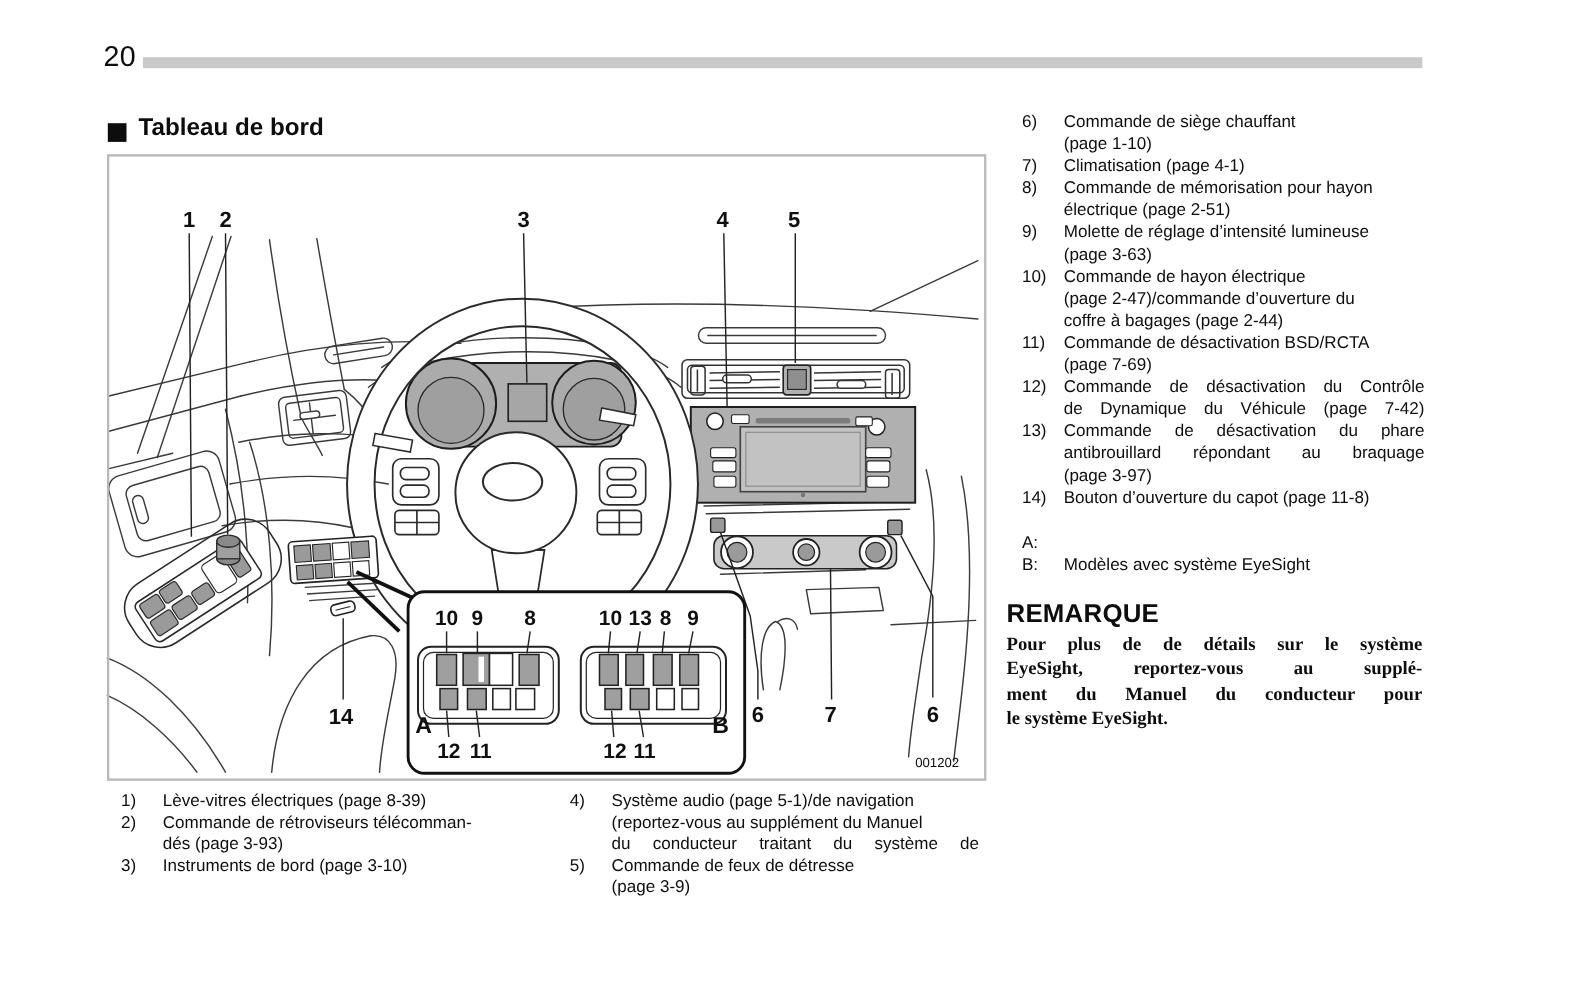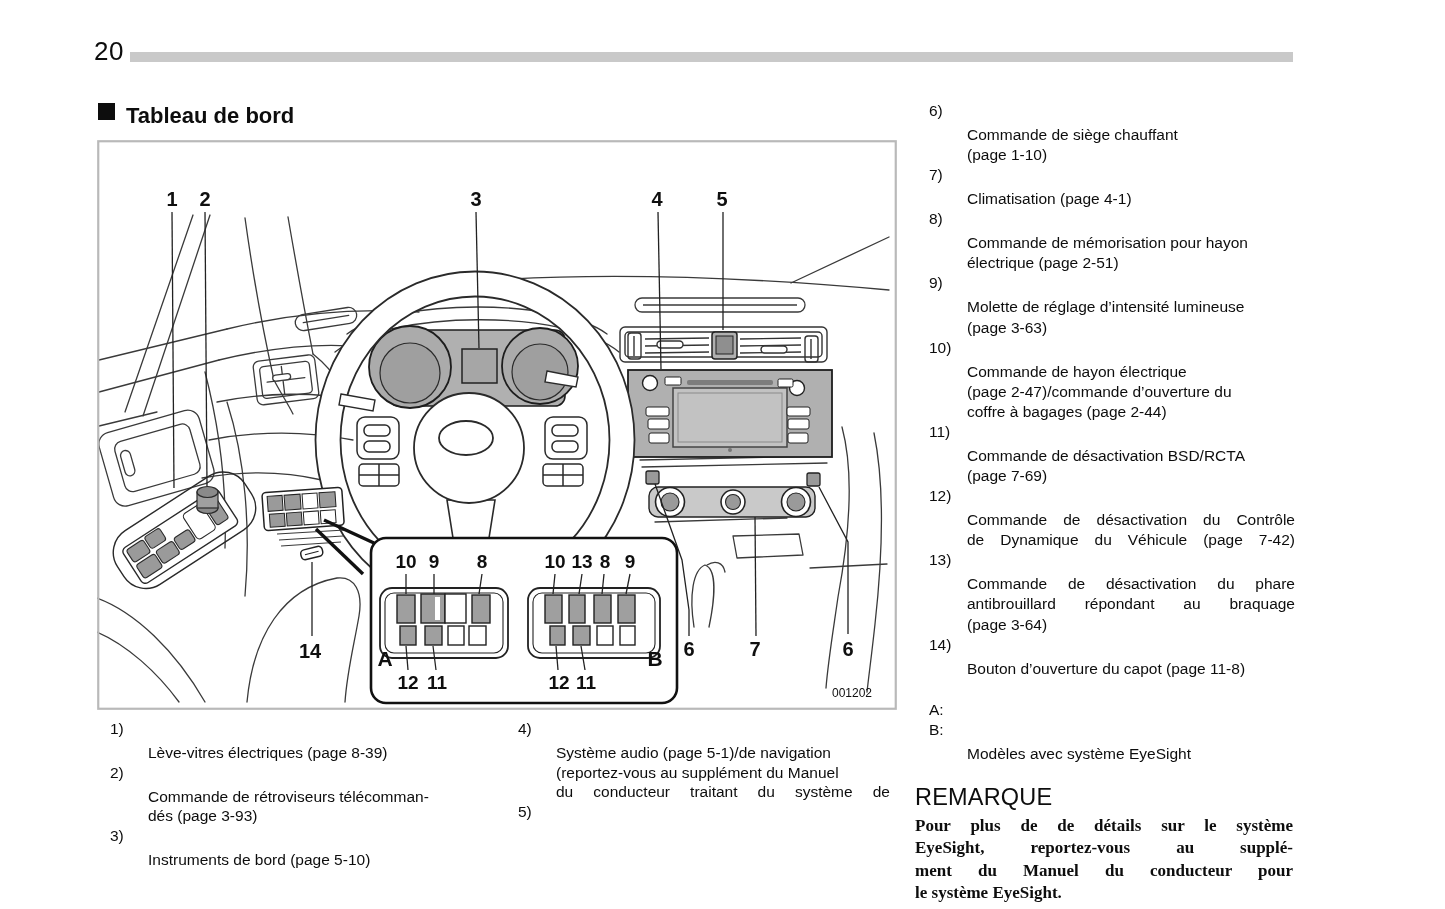--- a/index.html
+++ b/index.html
@@ -1,36 +1,36 @@
 <!DOCTYPE html>
 <html><head>
 <meta charset="utf-8">
 <style>
   html,body{margin:0;padding:0;background:#ffffff;}
   body{width:1445px;height:909px;position:relative;font-family:"Liberation Sans",sans-serif;color:#0d0d0d;overflow:hidden;}
   .abs{position:absolute;}
   .page-num{left:94px;top:36px;font-size:26px;font-weight:400;letter-spacing:0.5px;}
   .page-bar{left:130px;top:52px;width:1163px;height:10px;background:#c9c9c9;}
-  .sec-head{left:98px;top:103px;display:flex;align-items:flex-start;gap:11px;font-size:22px;font-weight:700;}
+  .sec-head{left:98px;top:103px;display:flex;align-items:flex-end;gap:11px;font-size:22px;font-weight:700;}
   .sq{width:17px;height:17px;background:#0d0d0d;display:inline-block;}
   .figure-frame{left:97px;top:140px;width:800px;height:570px;}
   
   .cap{font-size:15.5px;line-height:19.6px;}
   .rlist{font-size:15.5px;line-height:20.1px;}
   .li{display:flex;align-items:flex-start;}
   .num{flex:none;width:40px;padding-left:2px;box-sizing:border-box;}
   .rlist .num{width:52px;padding-left:14px;}
-  .tx{flex:1;min-width:0;margin-top:24px;}
+  .tx{flex:1;min-width:0;}
   .ln{display:block;}
   .j{text-align:justify;text-align-last:justify;}
   .col1{left:108px;top:719px;width:405px;}
   .col2{left:516px;top:719px;width:374px;}
   .rcol{left:915px;top:101px;width:380px;}
   .ab-block{margin-top:21px;}
-  .note-title{margin-top:23px;font-size:23.5px;font-weight:400;letter-spacing:0.2px;}
+  .note-title{margin-top:23px;font-size:23.5px;font-weight:700;letter-spacing:0.2px;}
   .note-body{margin-top:8px;font-size:17px;font-weight:700;line-height:22.4px;width:378px;font-family:Liberation Serif, serif;}
   
   svg text{fill:#0f0f0f;}
   .fn{font:700 20px "Liberation Sans",sans-serif;}
   .fni{font:700 19px "Liberation Sans",sans-serif;}
   .fl{font:700 21px "Liberation Sans",sans-serif;}
   .fc{font:400 12px "Liberation Sans",sans-serif;}
 </style>
 </head>
 <body>
@@ -341,36 +341,40 @@
     <div class="li">
       <span class="num">2)</span>
       <span class="tx">
         <span class="ln">Commande de rétroviseurs télécomman-</span>
         <span class="ln">dés (page 3-93)</span>
       </span>
     </div>
     <div class="li">
       <span class="num">3)</span>
       <span class="tx">
-          <span class="ln">Instruments de bord (page 5-10)</span>
+          <span class="ln">Instruments de bord (page 3-10)</span>
         </span>
     </div>
   </div>
 
   <div class="abs cap col2">
     <div class="li">
       <span class="num">4)</span>
       <span class="tx">
         <span class="ln">Système audio (page 5-1)/de navigation</span>
         <span class="ln">(reportez-vous au supplément du Manuel</span>
         <span class="ln j">du conducteur traitant du système de</span>
       </span>
     </div>
     <div class="li">
       <span class="num">5)</span>
+      <span class="tx">
+        <span class="ln">Commande de feux de détresse</span>
+        <span class="ln">(page 3-9)</span>
+      </span>
     </div>
   </div>
 
   <div class="abs rcol rlist">
     <div class="li">
       <span class="num">6)</span>
       <span class="tx">
         <span class="ln">Commande de siège chauffant</span>
         <span class="ln">(page 1-10)</span>
       </span>
@@ -415,21 +419,21 @@
       <span class="tx">
         <span class="ln j">Commande de désactivation du Contrôle</span>
         <span class="ln j">de Dynamique du Véhicule (page 7-42)</span>
       </span>
     </div>
     <div class="li">
       <span class="num">13)</span>
       <span class="tx">
         <span class="ln j">Commande de désactivation du phare</span>
         <span class="ln j">antibrouillard répondant au braquage</span>
-        <span class="ln">(page 3-64)</span>
+        <span class="ln">(page 3-97)</span>
       </span>
     </div>
     <div class="li">
       <span class="num">14)</span>
       <span class="tx">
           <span class="ln">Bouton d’ouverture du capot (page 11-8)</span>
         </span>
     </div>
 
     <div class="ab-block">

